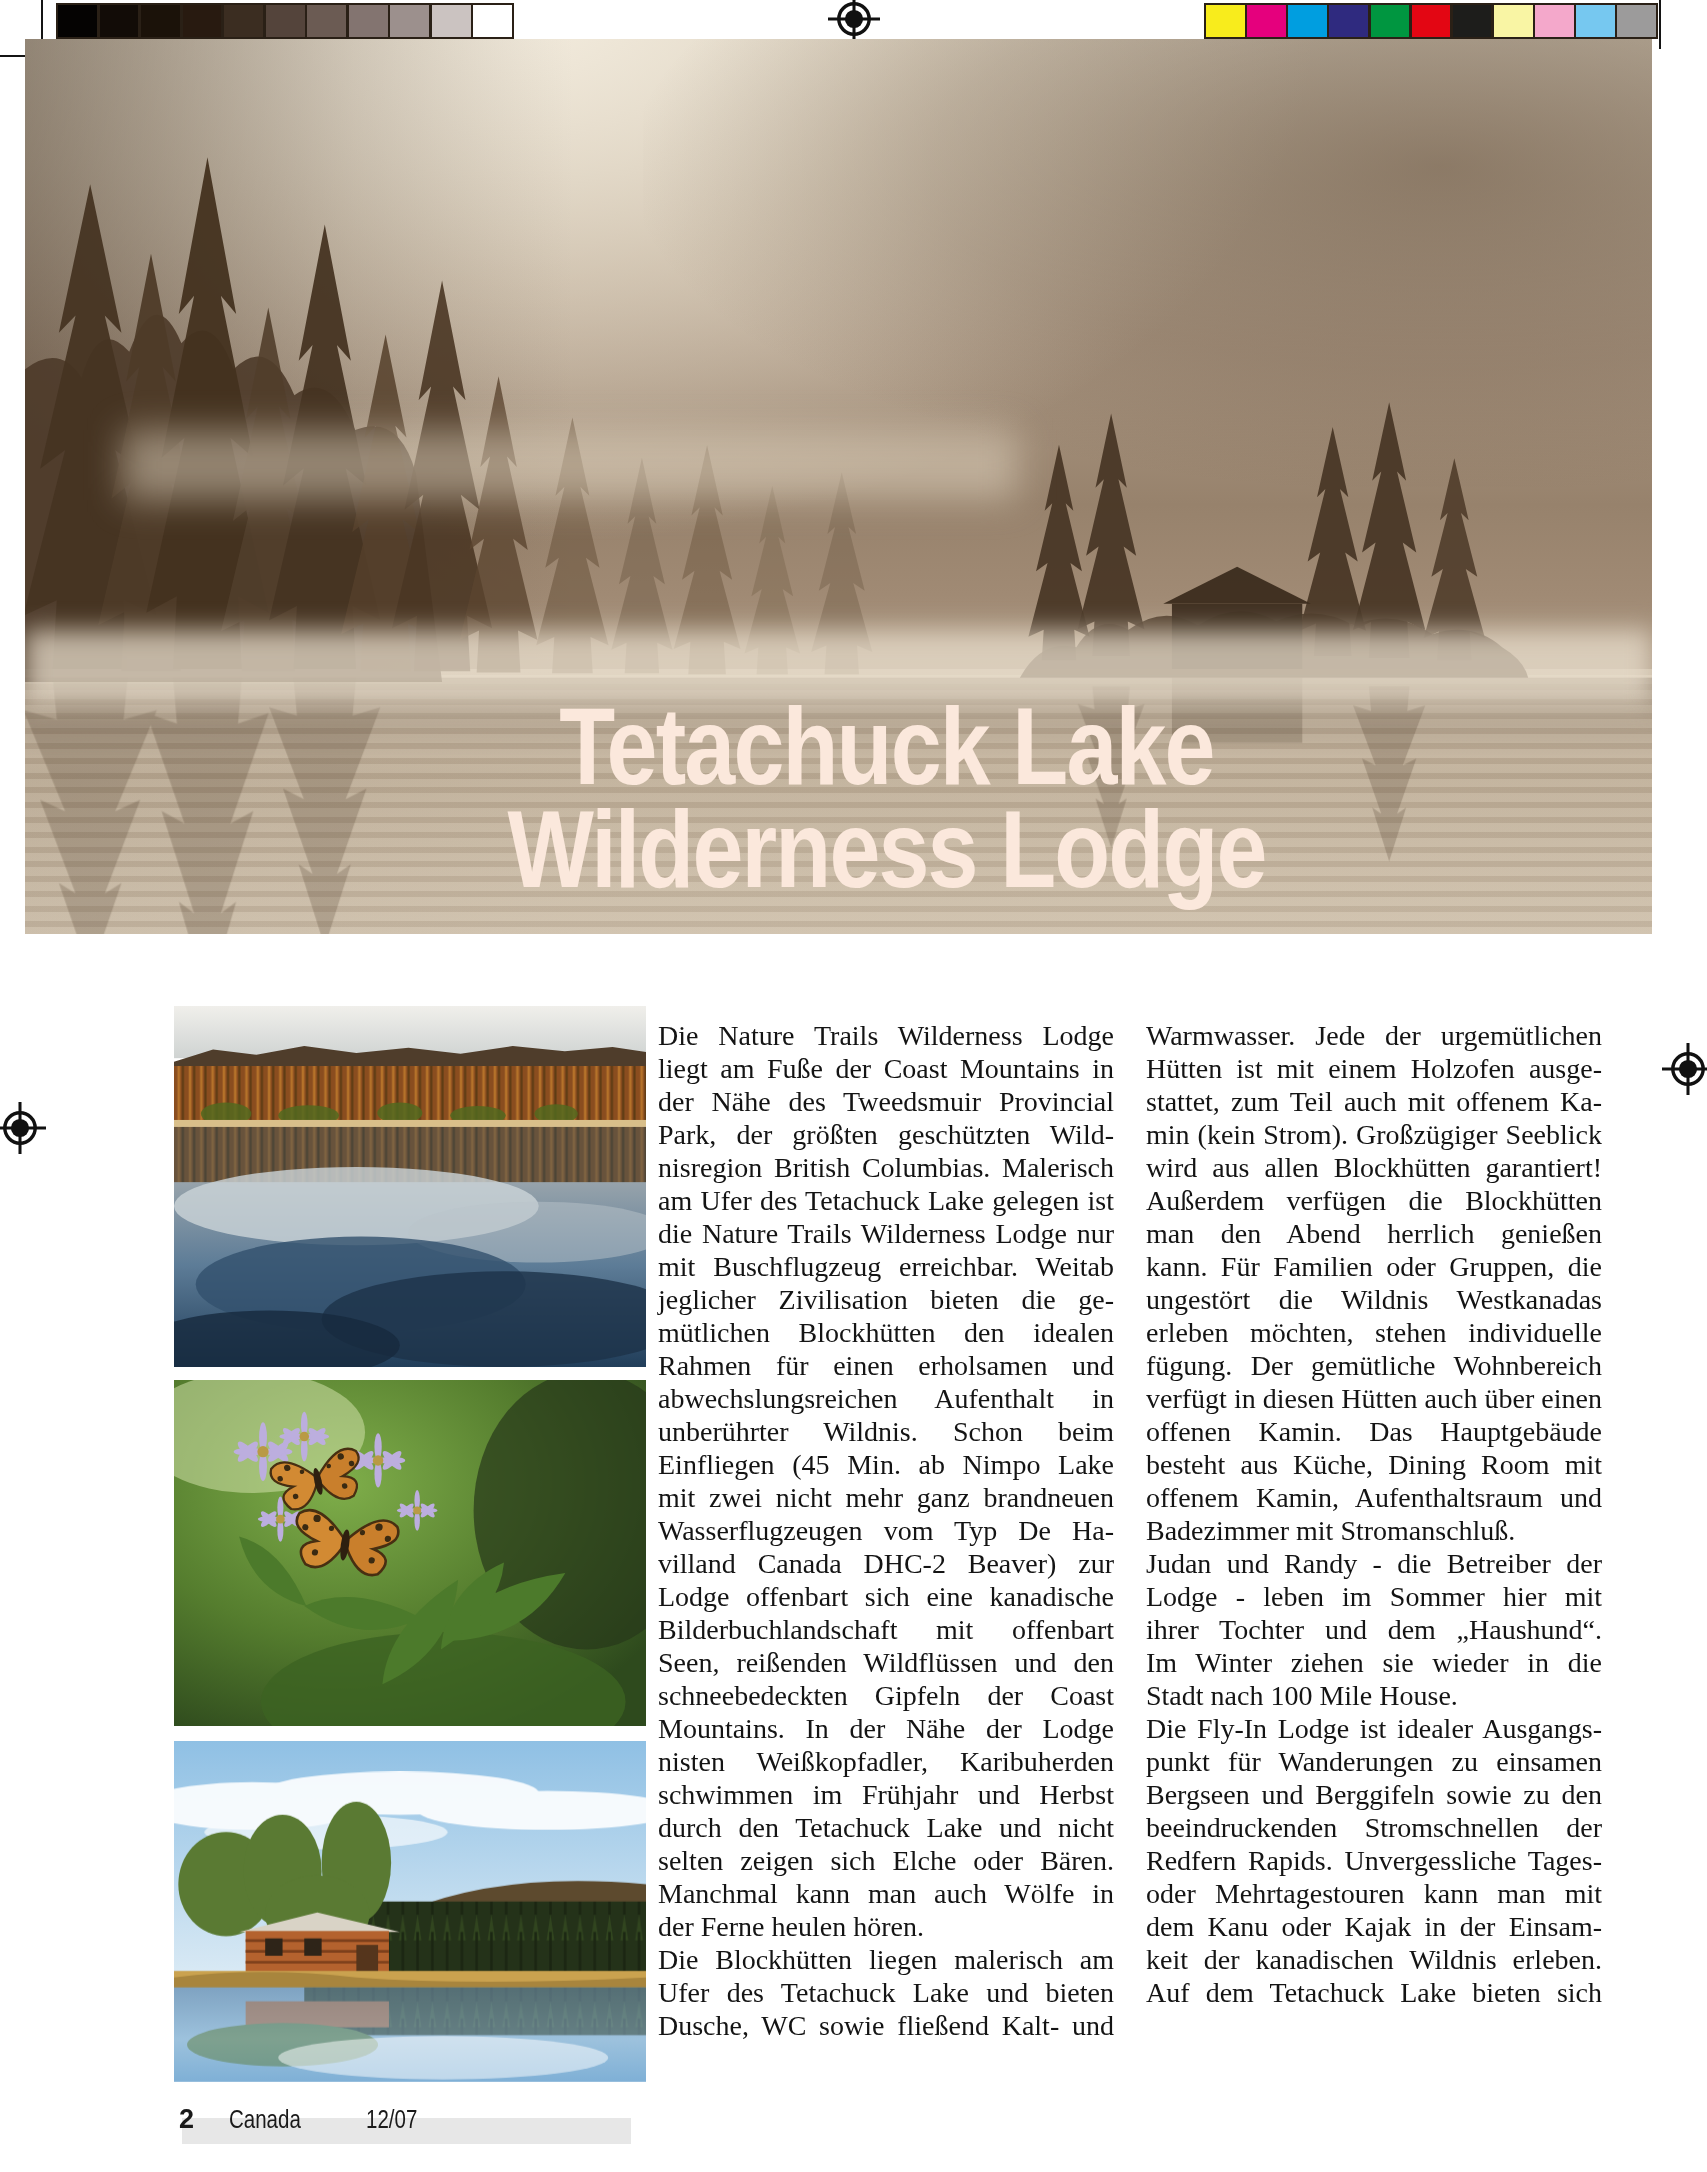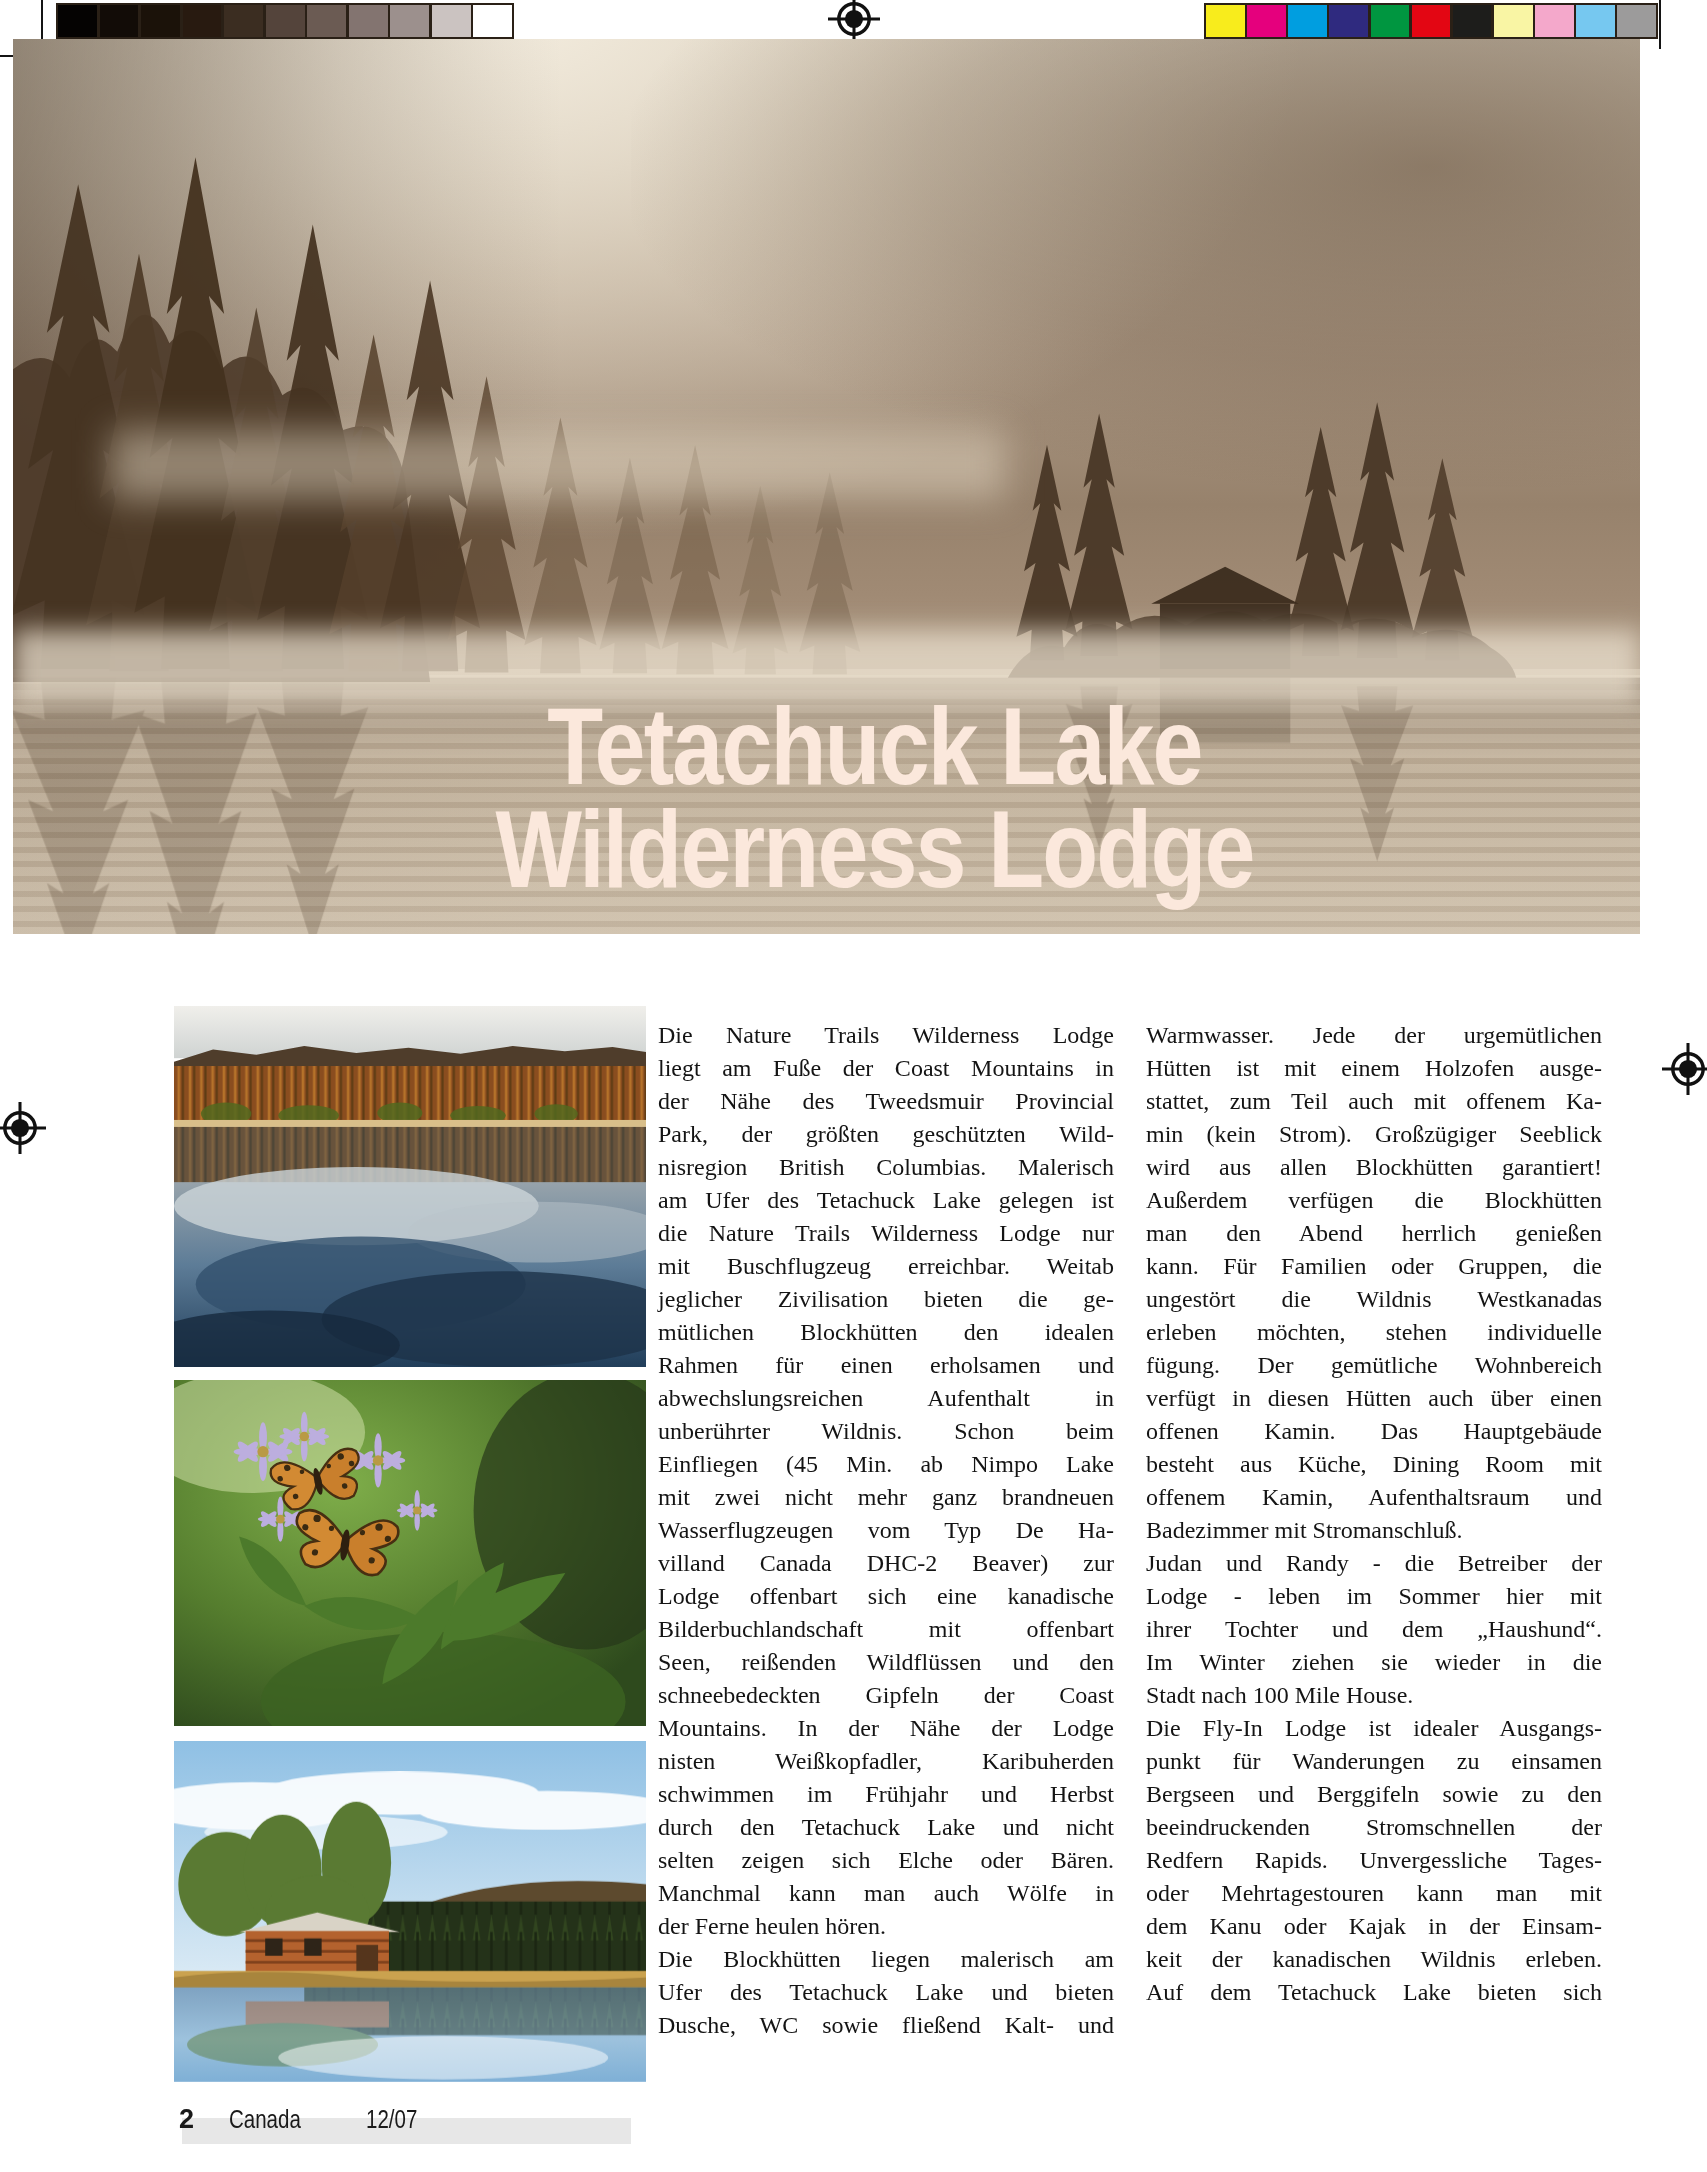--- a/index.html
+++ b/index.html
@@ -7,21 +7,21 @@
        font-family:"Liberation Serif", serif;overflow:hidden;}
 
   
   .colorbar{position:absolute;top:2.6px;height:32px;background:#2a2016;border:2.6px solid #2a2016;
             display:flex;gap:2.6px;}
   .colorbar .swatch{flex:1 1 0;}
   .cropline{position:absolute;background:#141414;}
   .regmark{position:absolute;width:52px;height:52px;}
 
   
-  .hero{position:absolute;left:13px;top:39px;width:1627px;height:895px;overflow:hidden;
+  .hero{position:absolute;left:25px;top:39px;width:1627px;height:895px;overflow:hidden;
         background:linear-gradient(180deg,#cdc3b2 0%,#c2b5a2 14%,#ab9884 34%,#97826c 52%,
                    #a08a74 62%,#b4a48f 78%,#c7b9a5 92%,#cfc2ae 100%);}
   .hero .glow{position:absolute;left:-10%;top:-18%;width:90%;height:75%;
         background:radial-gradient(ellipse at 45% 20%, rgba(245,238,224,0.95) 0%, rgba(236,226,208,0.55) 35%, rgba(236,226,208,0) 70%);}
   .hero .cloudsR{position:absolute;right:-8%;top:-5%;width:70%;height:55%;
         background:radial-gradient(ellipse at 70% 35%, rgba(96,74,54,0.55) 0%, rgba(96,74,54,0.25) 45%, rgba(96,74,54,0) 72%);}
   .hero .vignL{position:absolute;left:0;top:0;width:45%;height:100%;
         background:linear-gradient(90deg, rgba(58,42,28,0.45) 0%, rgba(58,42,28,0.15) 45%, rgba(58,42,28,0) 75%);}
   .hero .water{position:absolute;left:0;top:630px;width:100%;height:265px;
         background:linear-gradient(180deg, rgba(214,200,180,0.9) 0%, rgba(190,174,152,0.85) 40%, rgba(206,192,172,0.9) 100%);}
@@ -37,21 +37,21 @@
         letter-spacing:-2.2px;transform:scaleX(0.84);transform-origin:50% 100%;white-space:nowrap;}
 
   
   .photo{position:absolute;left:174px;width:472px;overflow:hidden;}
   #photo1{top:1006px;height:361px;}
   #photo2{top:1380px;height:346px;}
   #photo3{top:1741px;height:341px;}
   .photo svg{display:block;}
 
   
-  .col{position:absolute;top:1019px;width:456px;font-size:24px;line-height:33px;color:#141414;}
+  .col{position:absolute;top:1019px;width:456px;font-size:28px;line-height:33px;color:#141414;}
   #col1{left:658px;}
   #col2{left:1140px;}
   .line{text-align:justify;text-align-last:justify;height:33px;overflow:visible;}
   .line.flush{text-align-last:left;}
 
   
   .footer-bar{position:absolute;left:182px;top:2118px;width:449px;height:26px;background:#e7e7e7;}
   .footer-text{position:absolute;font-family:"Liberation Sans", sans-serif;color:#1a1a1a;}
   #pgnum{left:179px;top:2104px;font-size:27px;font-weight:bold;}
   #magname{left:229px;top:2105px;font-size:25px;transform:scaleX(0.82);transform-origin:0 0;}

